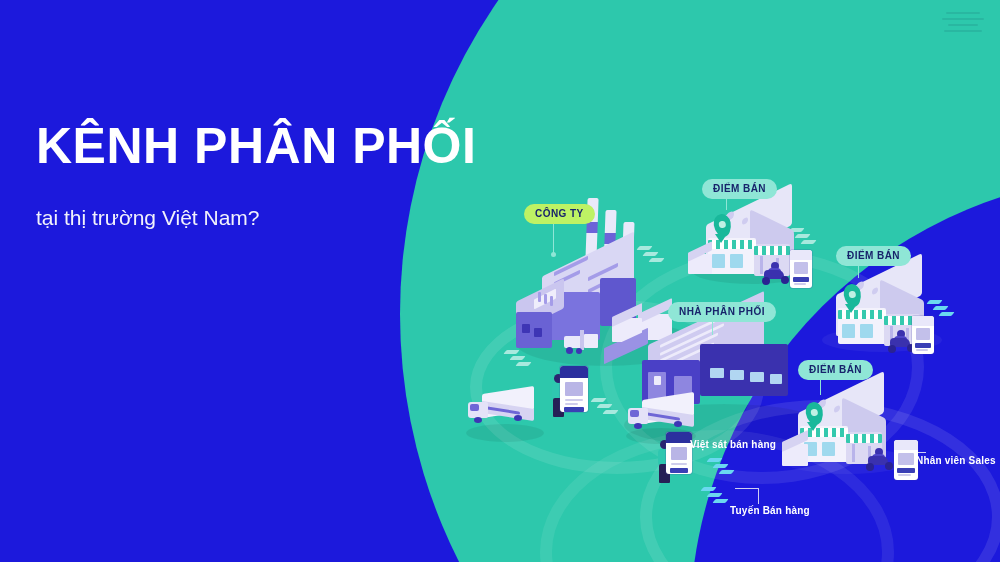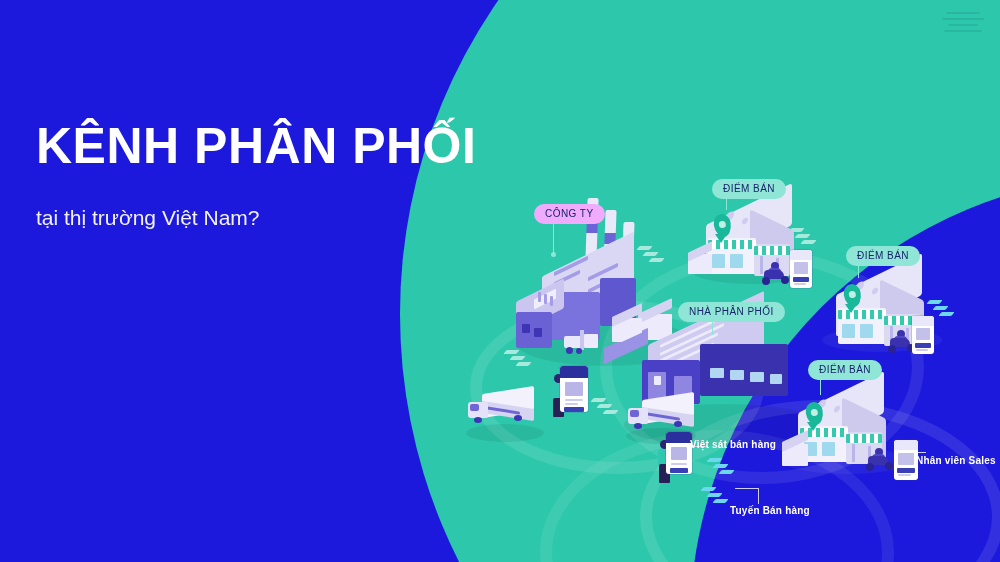--- a/index.html
+++ b/index.html
@@ -73,26 +73,25 @@
   .node { position: absolute; }
 
   .pill {
     position: absolute;
     display: inline-flex;
     align-items: center;
     justify-content: center;
     padding: 4px 11px 5px;
     border-radius: 11px;
     font-size: 10px;
-    font-weight: 400;
+    font-weight: 700;
     letter-spacing: 0.45px;
     white-space: nowrap;
     color: #17236B;
     background: #8FE6D6;
-    margin-left: 10px;
   }
 
   .plainlabel {
     position: absolute;
     font-size: 10px;
     font-weight: 700;
     color: #FFFFFF;
     white-space: nowrap;
     letter-spacing: 0.2px;
   }
@@ -348,21 +347,21 @@
   </div>
 
   <div class="node" style="left:560px;top:330px;width:36px;height:26px;">
     <div style="position:absolute;left:4px;top:6px;width:18px;height:12px;background:#E9E8FA;border-radius:2px;"></div>
     <div style="position:absolute;left:20px;top:0px;width:4px;height:20px;background:#C9C5EE;"></div>
     <div style="position:absolute;left:6px;top:17px;width:7px;height:7px;border-radius:50%;background:#3E35B5;"></div>
     <div style="position:absolute;left:16px;top:18px;width:6px;height:6px;border-radius:50%;background:#3E35B5;"></div>
     <div class="crate" style="left:24px;top:4px;width:14px;height:14px;"></div>
   </div>
 
-  <div class="pill" style="left: 524px; top: 204px; background: #f0abfc; color: rgb(23, 35, 107);">CÔNG TY</div>
+  <div class="pill" style="left: 524px; top: 204px; background: #bef264; color: rgb(23, 35, 107);">CÔNG TY</div>
   <div class="leader v" style="left:553px;top:224px;height:30px;"></div>
   <div class="leader-dot" style="left:551px;top:252px;"></div>
 
   <div class="shadow" style="left:466px;top:424px;width:78px;height:18px;"></div>
   <div class="truck" style="left:466px;top:388px;">
     <div class="box"></div>
     <div class="boxside"></div>
     <div class="stripe"></div>
     <div class="cab"></div>
     <div class="cabwin"></div>

